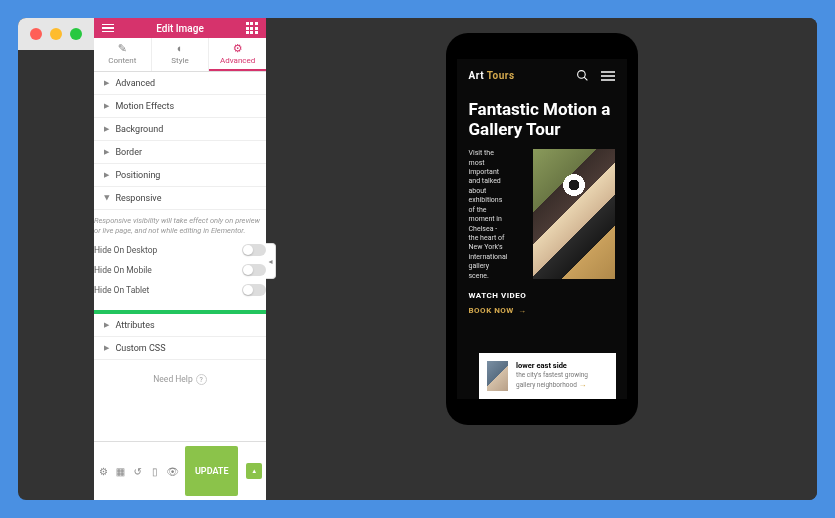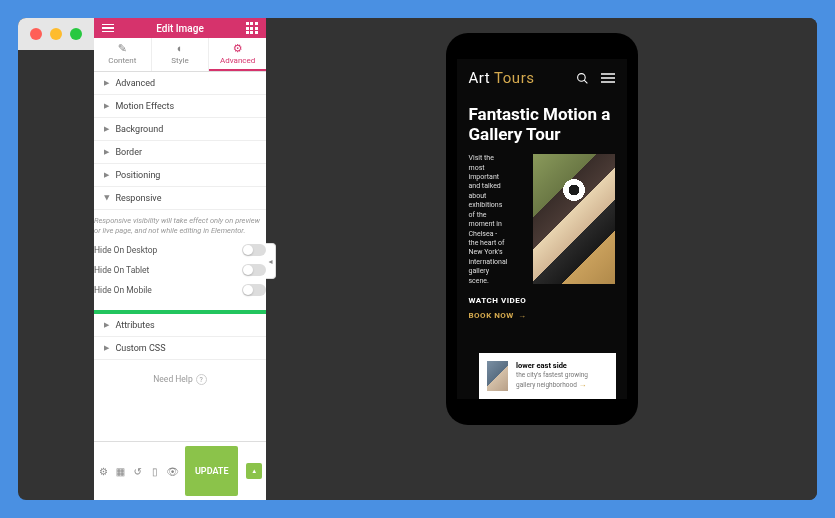--- a/index.html
+++ b/index.html
@@ -34,21 +34,21 @@
 .footer-icon{font-size:10px;color:#888;cursor:pointer;width:14px;text-align:center}
 .update-btn{background:#8bc34a;color:#fff;font-size:9px;font-weight:600;padding:20px 10px;border:none;border-radius:2px;cursor:pointer;margin-left:auto}
 .update-caret{background:#8bc34a;color:#fff;font-size:7px;padding:4px 6px;border:none;border-radius:2px;cursor:pointer;margin-left:2px}
 .help{text-align:center;font-size:8.5px;color:#999;padding:14px 0}
 .help-icon{display:inline-block;width:11px;height:11px;border:1px solid #ccc;border-radius:50%;font-size:7px;line-height:10px;margin-left:3px}
 .canvas{flex:1;background:#333;display:flex;align-items:flex-start;justify-content:center;padding-top:15px;position:relative}
 .collapse-handle{position:absolute;left:0;top:225px;width:10px;height:36px;background:#fff;border:1px solid #ddd;border-left:none;border-radius:0 4px 4px 0;font-size:8px;color:#888;display:flex;align-items:center;justify-content:center;cursor:pointer}
 .phone{width:192px;height:392px;background:#000;border-radius:22px;padding:26px 11px;position:relative}
 .screen{width:100%;height:100%;background:#0a0a0a;color:#fff;overflow:hidden;position:relative}
 .phone-header{display:flex;align-items:center;justify-content:space-between;padding:10px 12px}
-.logo{font-size:15px;font-weight:400;letter-spacing:.5px}
+.logo{font-size:10px;font-weight:700;letter-spacing:.5px}
 .logo .accent{color:#d4a94e}
 .phone-icons{display:flex;gap:12px;align-items:center}
 .search-ic svg,.menu-ic svg{display:block}
 .hero-title{font-size:17px;font-weight:700;line-height:1.15;padding:8px 12px 10px}
 .content-row{display:flex;padding:0 12px;gap:26px}
 .desc{font-size:7px;line-height:1.35;color:#ddd;flex:1}
 .art-img{width:82px;height:130px;background:linear-gradient(135deg,#8a9a5b 0%,#6b7845 30%,#3a2e2a 30%,#4a3a35 45%,#e8d4b0 45%,#d4b896 60%,#2a2a2a 60%,#1a1a1a 75%,#c9a05c 75%,#b0894a 100%);position:relative;overflow:hidden}
 .art-img::before{content:"";position:absolute;top:18%;left:30%;width:40px;height:26px;background:radial-gradient(circle at 40% 50%,#1a1a1a 0%,#1a1a1a 20%,#fff 20%,#fff 40%,transparent 40%);border-radius:50%}
 .actions{padding:10px 12px}
 .watch{font-size:8px;font-weight:700;letter-spacing:.5px;margin-bottom:6px}
@@ -120,25 +120,25 @@
             <span class="chev">▶</span>
             <span>Responsive</span>
           </div>
         <div class="resp-body">
           <div class="resp-note">Responsive visibility will take effect only on preview or live page, and not while editing in Elementor.</div>
           <div class="toggle-row">
             <span class="toggle-label">Hide On Desktop</span>
             <div class="toggle"></div>
           </div>
           <div class="toggle-row">
+            <span class="toggle-label">Hide On Mobile</span>
+            <div class="toggle"></div>
+          </div>
+          <div class="toggle-row">
             <span class="toggle-label">Hide On Tablet</span>
-            <div class="toggle"></div>
-          </div>
-          <div class="toggle-row">
-            <span class="toggle-label">Hide On Mobile</span>
             <div class="toggle"></div>
           </div>
         </div>
         <div class="section">
             <span class="chev">▶</span>
             <span>Attributes</span>
           </div>
         <div class="section">
             <span class="chev">▶</span>
             <span>Custom CSS</span>

